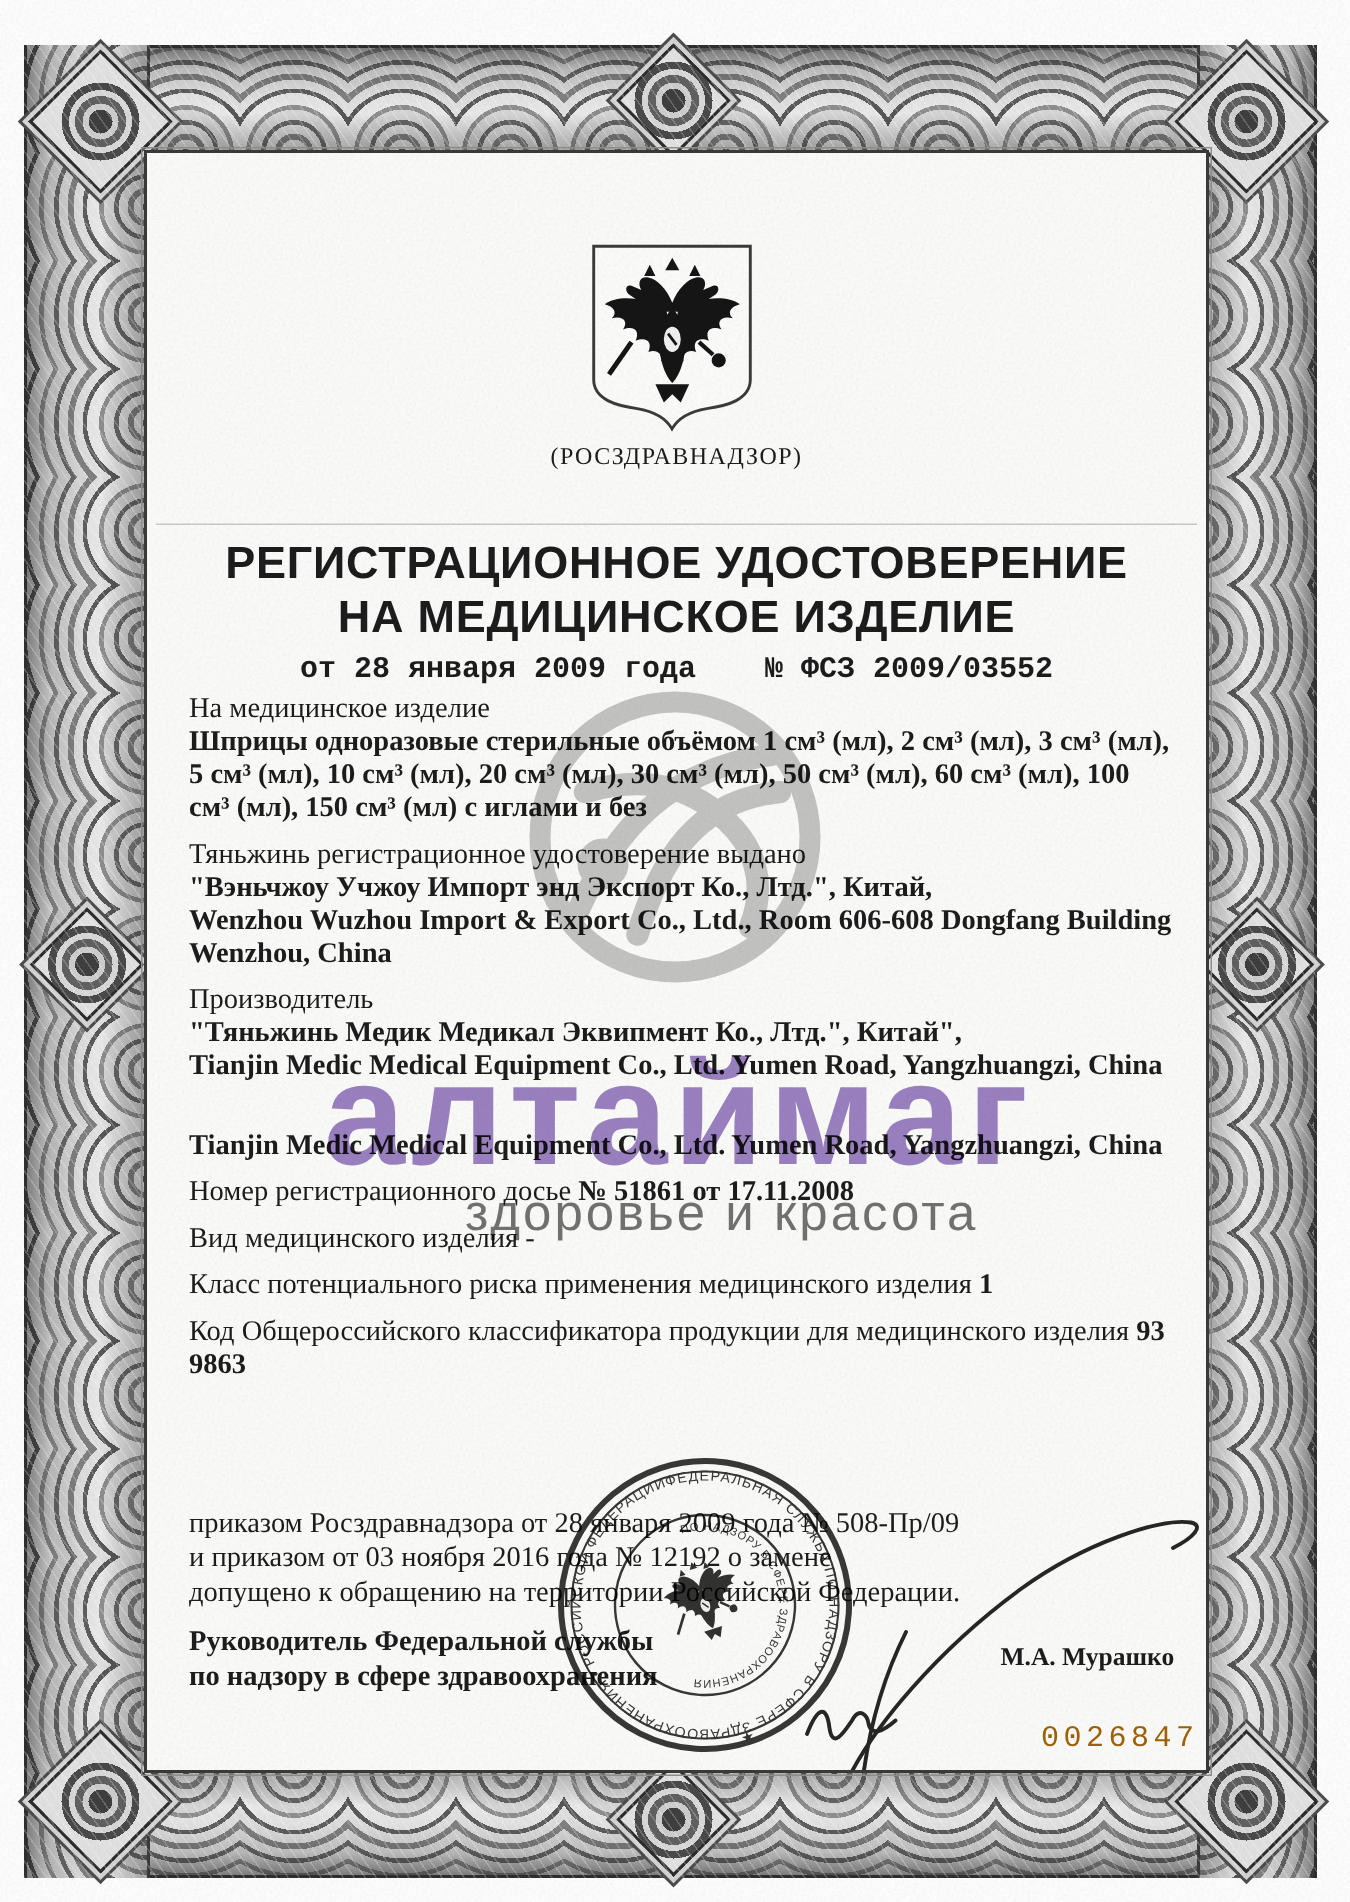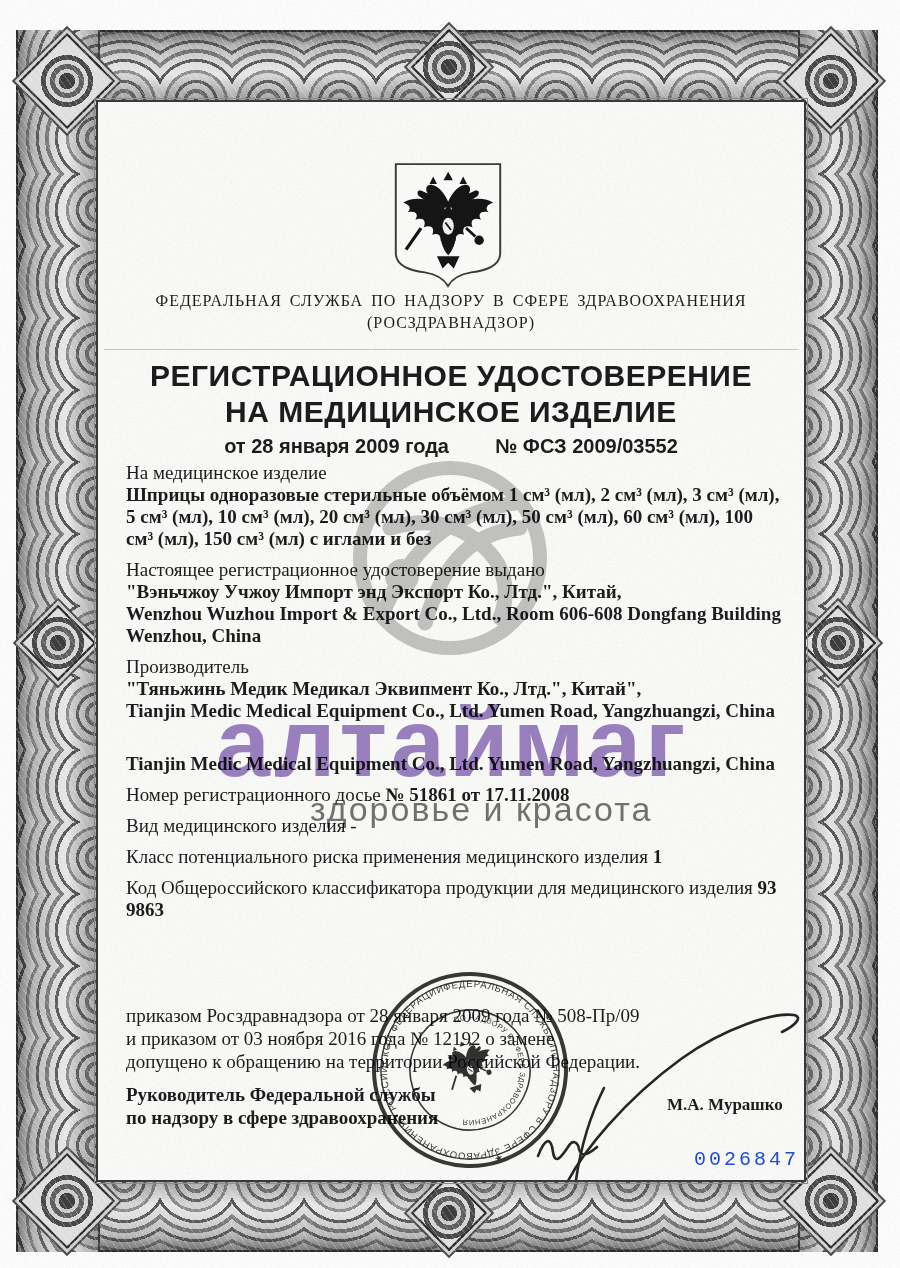--- a/index.html
+++ b/index.html
@@ -49,31 +49,31 @@
   .doc{position:absolute;left:96px;top:100px;width:706px;height:1078px;background:#fcfcfa;
     border:2px solid #3a3a3a;outline:1px solid #8f8f8f;outline-offset:1px;overflow:hidden;}
   .arms{position:absolute;left:292px;top:58px;width:116px;height:132px;z-index:1;}
   .agency{position:absolute;left:0;right:0;top:190px;text-align:center;z-index:1;}
   .agency-l1{font-size:16px;letter-spacing:1px;word-spacing:3px;white-space:nowrap;}
   .agency-l2{font-size:16px;letter-spacing:1px;margin-top:4px;}
   .sep{position:absolute;left:6px;right:6px;top:247px;border-top:1px solid #c9c9c9;z-index:1;}
   .titleblock{position:absolute;left:0;right:0;top:256px;text-align:center;z-index:1;
     font-family:"Liberation Sans", sans-serif;font-weight:700;}
   .title-l{font-size:30px;line-height:36px;letter-spacing:.5px;}
-  .daterow{margin-top:5px;font-family:Liberation Sans, sans-serif;font-size:20px;font-weight:700;
+  .daterow{margin-top:5px;font-family:Liberation Mono, monospace;font-size:20px;font-weight:700;
     display:flex;justify-content:center;gap:46px;}
   .bodyblock{position:absolute;left:28px;top:360px;width:656px;z-index:1;font-size:19px;line-height:22px;}
   .bodyblock p{margin:0 0 9px 0;}
   .b{font-weight:700;}
   .footblock{position:absolute;left:28px;top:902px;width:656px;z-index:1;font-size:19px;line-height:23px;}
   .footblock p{margin:0;}
   .signer{margin-top:10px;font-weight:700;}
   .signer-name{position:absolute;left:569px;top:993px;font-size:17px;font-weight:700;z-index:1;white-space:nowrap;}
   .serial{position:absolute;left:596px;top:1046px;z-index:1;
-    font-family:"Liberation Mono", monospace;font-size:20px;letter-spacing:3px;color:#1d4ed8;}
+    font-family:"Liberation Mono", monospace;font-size:20px;letter-spacing:3px;color:#a16207;}
   
   .wm-circle{position:absolute;left:252px;top:356px;z-index:2;mix-blend-mode:multiply;opacity:.5;}
   .wm-brand{position:absolute;left:118px;top:592px;z-index:2;mix-blend-mode:multiply;
     font-family:"Liberation Sans", sans-serif;font-weight:700;font-size:97px;line-height:97px;
     color:#4c1d95;opacity:.55;letter-spacing:4px;white-space:nowrap;}
   .wm-tagline{position:absolute;left:212px;top:688px;z-index:2;mix-blend-mode:multiply;
     font-family:"Liberation Sans", sans-serif;font-size:34px;color:#000000;opacity:.55;letter-spacing:2px;white-space:nowrap;}
   .stamp{position:absolute;left:267px;top:863px;z-index:3;opacity:.88;mix-blend-mode:multiply;}
   .signature{position:absolute;left:378px;top:882px;z-index:4;}
   .noise{position:absolute;left:0;top:0;z-index:40;mix-blend-mode:multiply;opacity:.14;pointer-events:none;}
@@ -115,38 +115,37 @@
 </div>
 
 <div class="doc">
 
   <svg class="arms" viewBox="0 0 120 136">
     <path d="M6,4 H114 V96 C114,110 98,114 84,116 C72,118 64,123 60,130 C56,123 48,118 36,116 C22,114 6,110 6,96 Z" fill="#fdfdfc" stroke="#3b3b3b" stroke-width="2"></path>
     <use href="#eagle-shape" transform="translate(2,10) scale(0.97)"></use>
   </svg>
 
   <div class="agency">
-    <div class="agency-l1">ФЕДЕРАЛЬНАЯ СЛУЖБА ПО НАДЗОРУ В СФЕРЕ ЗДРАВООХРАНЕНИЯ</div>
     <div class="agency-l2">(РОСЗДРАВНАДЗОР)</div>
   </div>
   <div class="sep"></div>
 
   <div class="titleblock">
     <div class="title-l">РЕГИСТРАЦИОННОЕ УДОСТОВЕРЕНИЕ</div>
     <div class="title-l">НА МЕДИЦИНСКОЕ ИЗДЕЛИЕ</div>
     <div class="daterow">
       <span>от 28 января 2009 года</span>
       <span>№ ФСЗ 2009/03552</span>
     </div>
   </div>
 
   <div class="bodyblock">
     <p><span>На медицинское изделие</span><br>
       <span class="b">Шприцы одноразовые стерильные объёмом 1 см³ (мл), 2 см³ (мл), 3 см³ (мл), 5 см³ (мл), 10 см³ (мл), 20 см³ (мл), 30 см³ (мл), 50 см³ (мл), 60 см³ (мл), 100 см³ (мл), 150 см³ (мл) с иглами и без</span></p>
-    <p><span>Настоящее регистрационное удостоверение выдано</span><br>
+    <p><span>Тяньжинь регистрационное удостоверение выдано</span><br>
       <span class="b">"Вэньчжоу Учжоу Импорт энд Экспорт Ко., Лтд.", Китай,</span><br>
       <span class="b">Wenzhou Wuzhou Import &amp; Export Co., Ltd., Room 606-608 Dongfang Building</span><br>
       <span class="b">Wenzhou, China</span></p>
     <p><span>Производитель</span><br>
       <span class="b">"Тяньжинь Медик Медикал Эквипмент Ко., Лтд.", Китай",</span><br>
       <span class="b">Tianjin Medic Medical Equipment Co., Ltd. Yumen Road, Yangzhuangzi, China</span></p>
     <p><br>
       <span class="b">Tianjin Medic Medical Equipment Co., Ltd. Yumen Road, Yangzhuangzi, China</span></p>
     <p><span>Номер регистрационного досье</span>
       <span class="b">№ 51861 от 17.11.2008</span></p>

